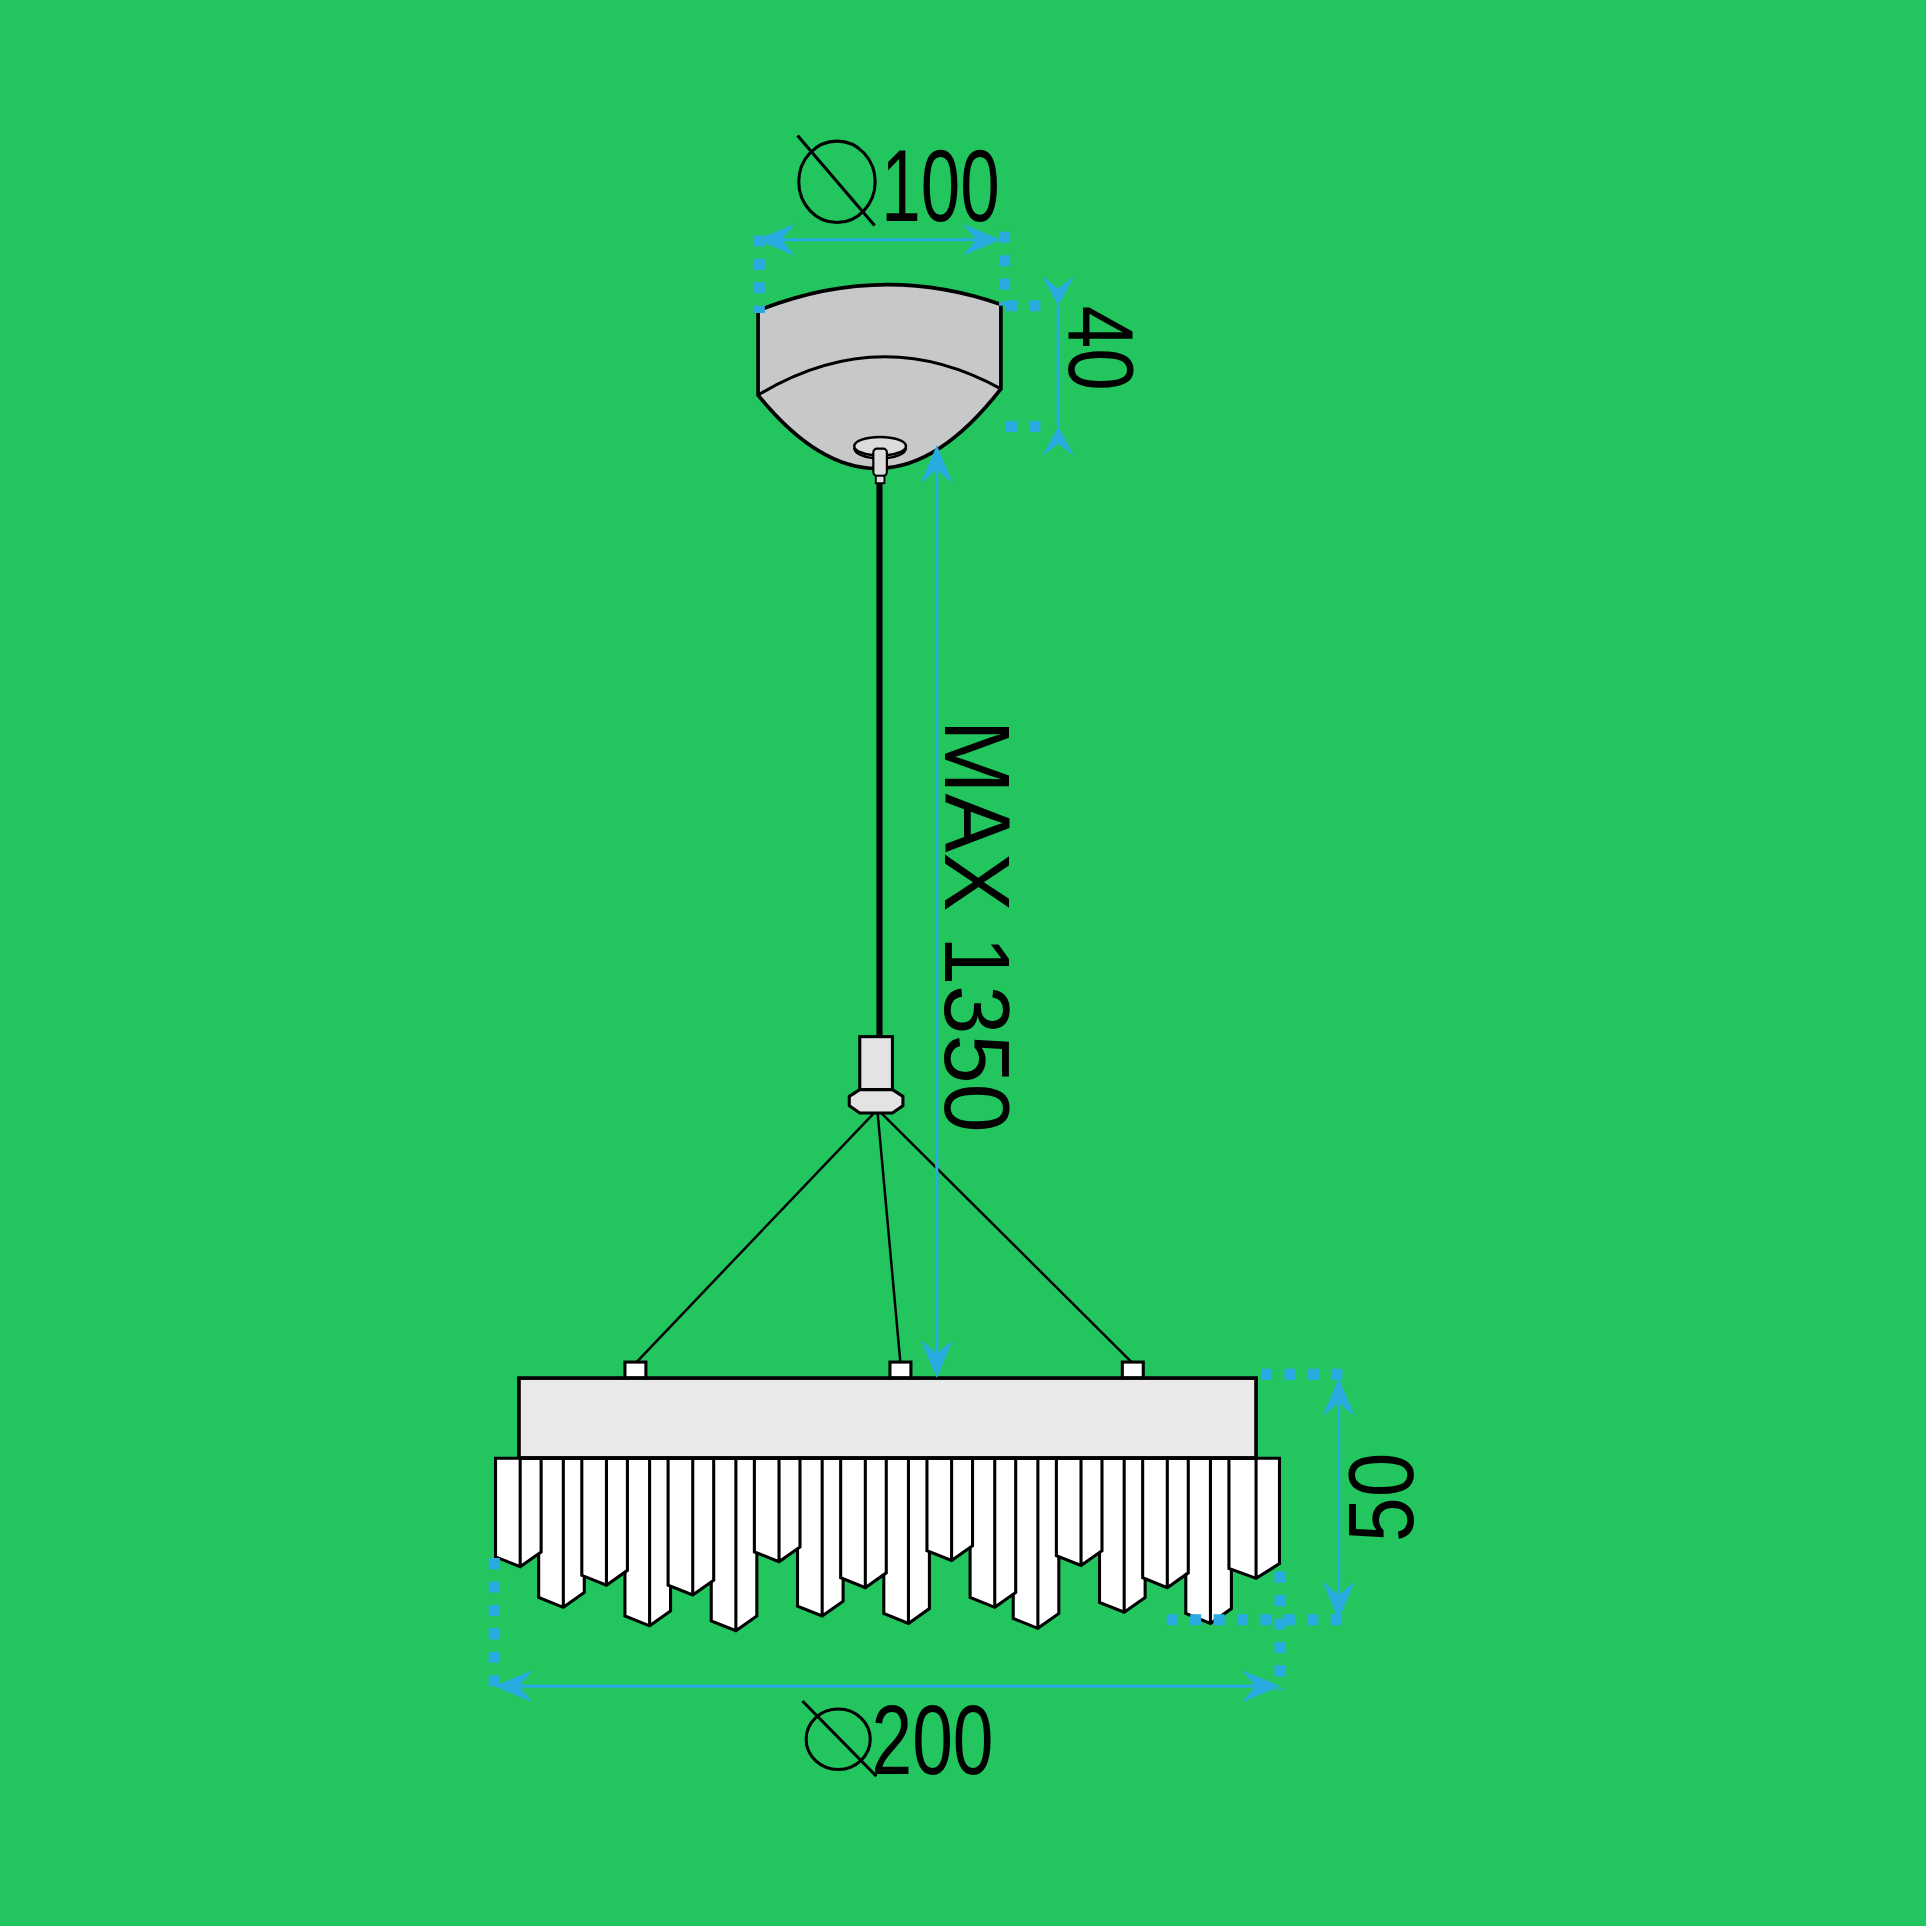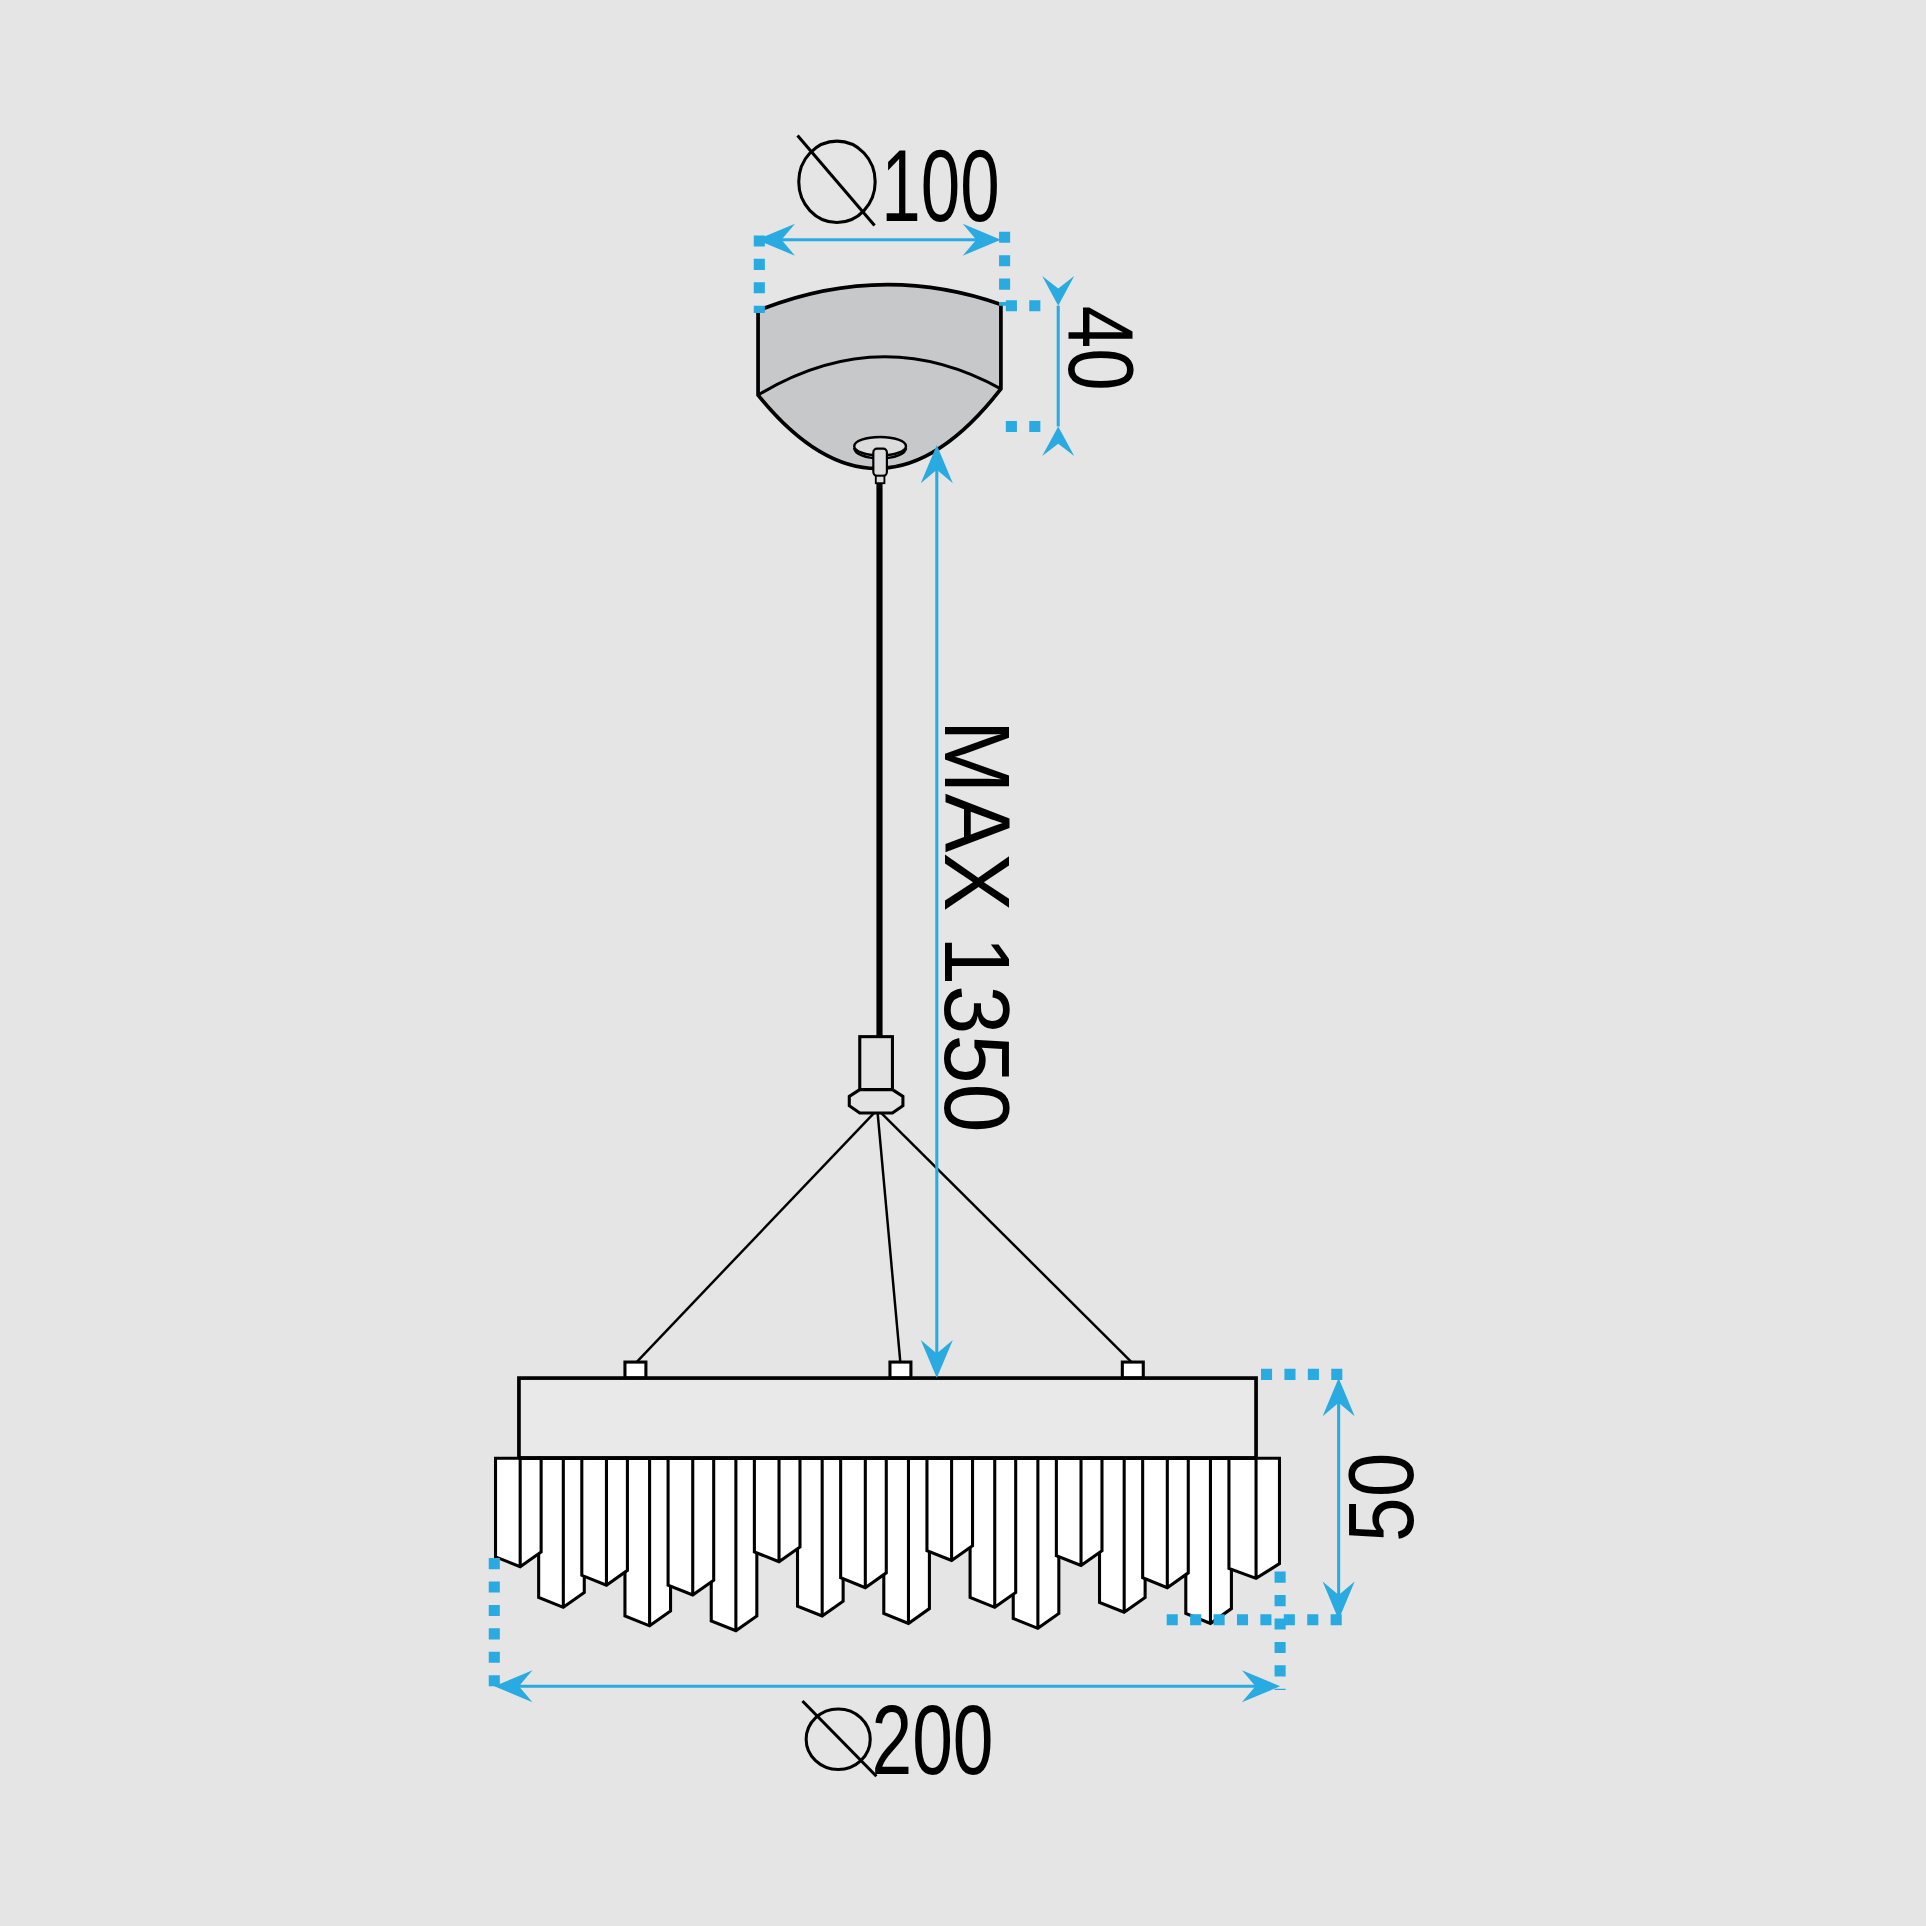--- a/index.html
+++ b/index.html
@@ -5,21 +5,21 @@
   html, body {
     margin: 0;
     padding: 0;
     background: #ffffff;
     font-family: "Liberation Sans", sans-serif;
   }
   .stage {
     position: relative;
     width: 1926px;
     height: 1926px;
-    background: #e5e5e5;
+    background: #22c55e;
     overflow: hidden;
   }
   svg { display: block; }
   text {
     font-family: "Liberation Sans", sans-serif;
     fill: #000000;
   }
   .dim-label { font-size: 150px; }
   .dia-label { font-size: 166px; }
   .dia-label-bottom { font-size: 160px; }

